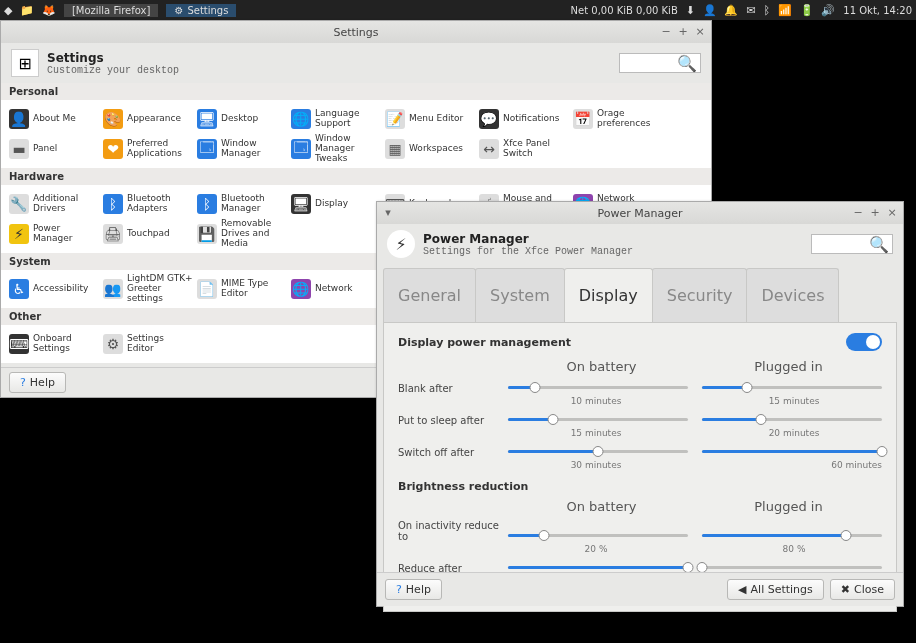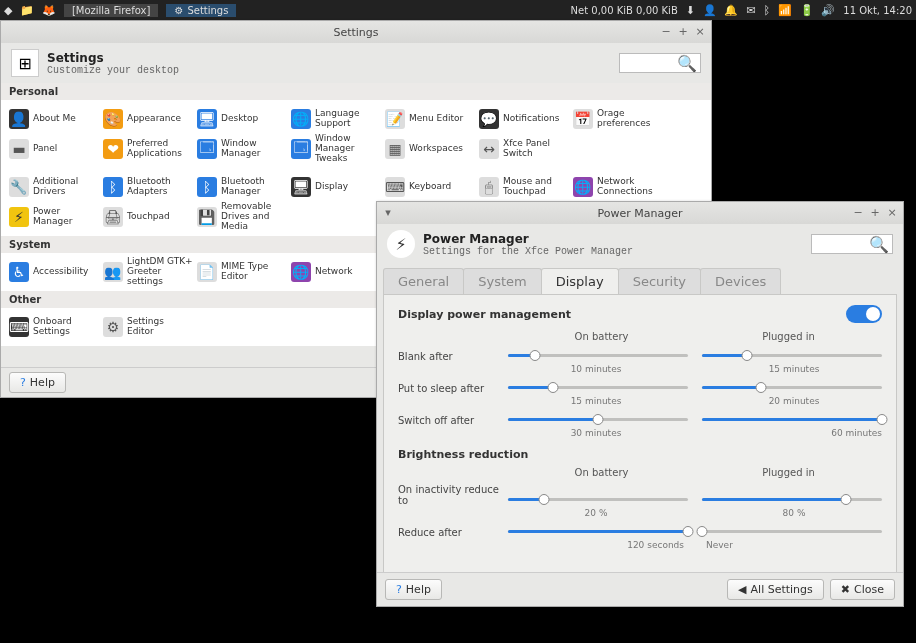--- a/index.html
+++ b/index.html
@@ -27,27 +27,27 @@
 .grid { display: flex; flex-wrap: wrap; padding: 4px 6px; gap: 0; background: #fff; }
 .item { width: 94px; height: 30px; display: flex; align-items: center; gap: 4px; font-size: 9px; color: #333; padding: 2px; cursor: pointer; }
 .item .ic { width: 20px; height: 20px; flex: none; display: flex; align-items: center; justify-content: center; font-size: 14px; border-radius: 3px; }
 .item .lbl { line-height: 1.1; }
 .bottombar { position: absolute; bottom: 0; left: 0; right: 0; height: 30px; background: #e8e8e6; border-top: 1px solid #ccc; display: flex; align-items: center; padding: 0 8px; }
 .btn { background: linear-gradient(#fcfcfc,#e8e8e6); border: 1px solid #b8b8b6; border-radius: 3px; padding: 3px 10px; font-size: 11px; color: #333; display: inline-flex; align-items: center; gap: 4px; cursor: pointer; }
 
 
 .win-pm { left: 376px; top: 201px; width: 528px; height: 406px; }
 .tabs { display: flex; padding: 4px 6px 0; gap: 0; background: #e8e8e6; }
-.tab { padding: 5px 14px; font-size: 13px; color: #888; background: #ddd; border: 1px solid #c8c8c6; border-bottom: none; border-radius: 3px 3px 0 0; margin-right: -1px; cursor: pointer; }
+.tab { padding: 17px 14px; font-size: 16px; color: #888; background: #ddd; border: 1px solid #c8c8c6; border-bottom: none; border-radius: 3px 3px 0 0; margin-right: -1px; cursor: pointer; }
 .tab.active { background: #efefed; color: #333; }
 .pm-body { background: #efefed; margin: 0 6px 6px; border: 1px solid #c8c8c6; padding: 10px 14px; height: 290px; overflow: hidden; }
 .row-head { display: flex; align-items: center; justify-content: space-between; font-size: 11px; font-weight: bold; color: #333; margin-bottom: 8px; }
 .toggle { width: 36px; height: 18px; background: #2a7de1; border-radius: 10px; position: relative; cursor: pointer; }
 .toggle::after { content: ""; position: absolute; right: 2px; top: 2px; width: 14px; height: 14px; background: #fff; border-radius: 50%; }
-.cols-head { display: flex; font-size: 10px; color: #555; margin-left: 110px; }
+.cols-head { display: flex; font-size: 13px; color: #555; margin-left: 110px; }
 .cols-head > div { flex: 1; text-align: center; }
 .slider-row { display: flex; align-items: flex-end; margin: 6px 0 2px; }
 .slider-row .rl { width: 110px; font-size: 10px; color: #444; text-align: left; }
 .slider-row .cols { flex: 1; display: flex; gap: 14px; }
 .slider { flex: 1; position: relative; height: 14px; }
 .track { position: absolute; left: 0; right: 0; top: 6px; height: 3px; background: #c0c0be; border-radius: 2px; }
 .fill { position: absolute; left: 0; top: 6px; height: 3px; background: #2a7de1; border-radius: 2px; }
 .thumb { position: absolute; top: 2px; width: 11px; height: 11px; background: #fff; border: 1px solid #888; border-radius: 50%; transform: translateX(-50%); cursor: pointer; }
 .val-row { display: flex; margin-left: 110px; gap: 22px; margin-bottom: 4px; }
 .val-row > div { flex: 1; font-size: 9px; color: #777; text-align: center; }
@@ -161,20 +161,21 @@
       </div>
       <div class="item">
         <div class="ic ic-gray">▦</div>
         <div class="lbl">Workspaces</div>
       </div>
       <div class="item">
         <div class="ic ic-gray">↔</div>
         <div class="lbl">Xfce Panel Switch</div>
       </div>
     </div>
+  <div class="section-label">Hardware</div>
   <div class="grid" id="grid-hardware">
       <div class="item">
         <div class="ic ic-gray">🔧</div>
         <div class="lbl">Additional Drivers</div>
       </div>
       <div class="item">
         <div class="ic ic-blue">ᛒ</div>
         <div class="lbl">Bluetooth Adapters</div>
       </div>
       <div class="item">

